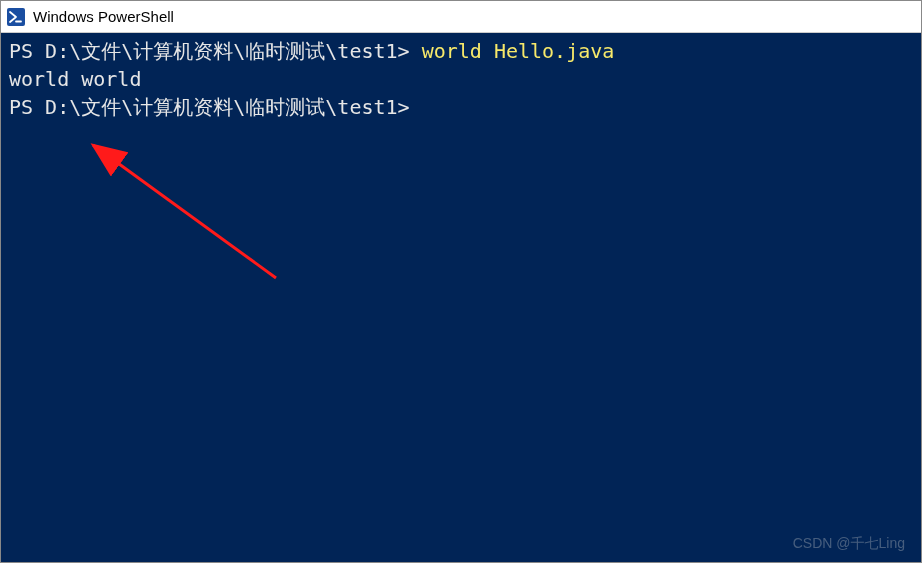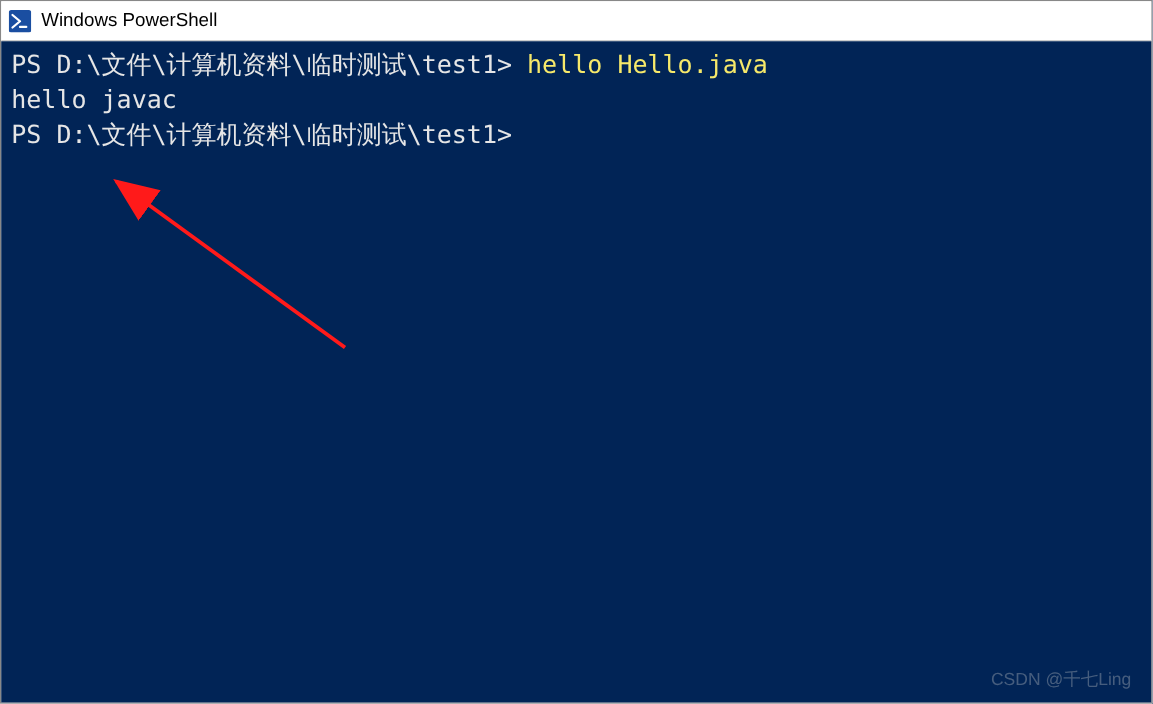--- a/index.html
+++ b/index.html
@@ -90,22 +90,22 @@
     <span class="title-icon">
       <svg width="18" height="18" viewBox="0 0 18 18">
         <rect x="0" y="0" width="18" height="18" fill="#1a4ea1" rx="2"></rect>
         <path d="M3 4 L9 9 L3 14" stroke="#fff" stroke-width="1.8" fill="none" stroke-linecap="round" stroke-linejoin="round"></path>
         <line x1="9" y1="13.5" x2="14" y2="13.5" stroke="#fff" stroke-width="1.8" stroke-linecap="round"></line>
       </svg>
     </span>
     <span class="title-text">Windows PowerShell</span>
   </div>
   <div class="terminal">
-    <div class="line"><span class="prompt">PS D:\文件\计算机资料\临时测试\test1&gt; </span><span class="command">hello Hello.java</span></div>
-    <div class="line"><span class="output">hello javac</span></div>
+    <div class="line"><span class="prompt">PS D:\文件\计算机资料\临时测试\test1&gt; </span><span class="command">world Hello.java</span></div>
+    <div class="line"><span class="output">world world</span></div>
     <div class="line"><span class="prompt">PS D:\文件\计算机资料\临时测试\test1&gt;</span></div>
 
     <svg class="arrow-overlay" width="922" height="531">
       <defs>
         <marker id="arrowhead" markerWidth="12" markerHeight="10" refX="11" refY="5" orient="auto">
           <polygon points="0 0, 12 5, 0 10" fill="#ff1a1a"></polygon>
         </marker>
       </defs>
       <line x1="275" y1="245" x2="92" y2="112" stroke="#ff1a1a" stroke-width="3" marker-end="url(#arrowhead)"></line>
     </svg>

